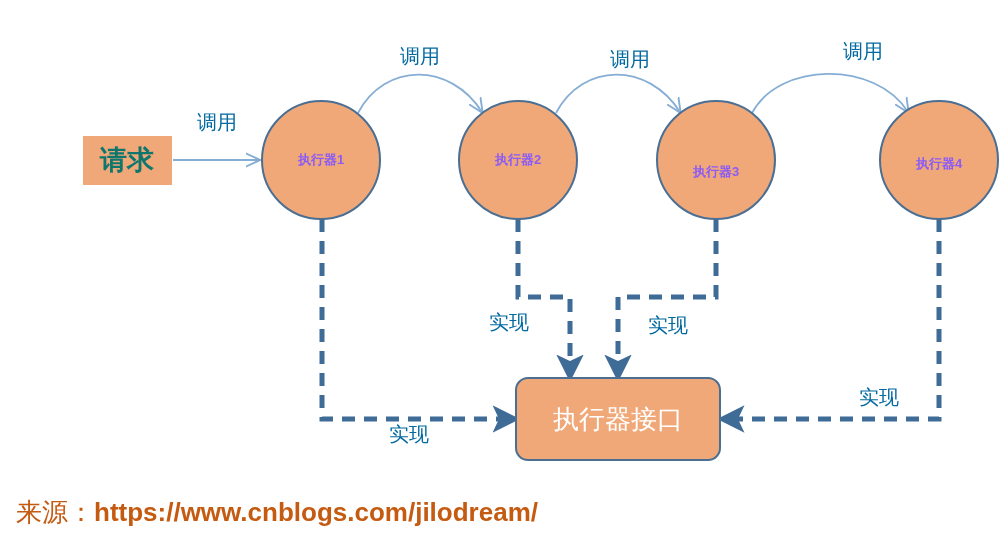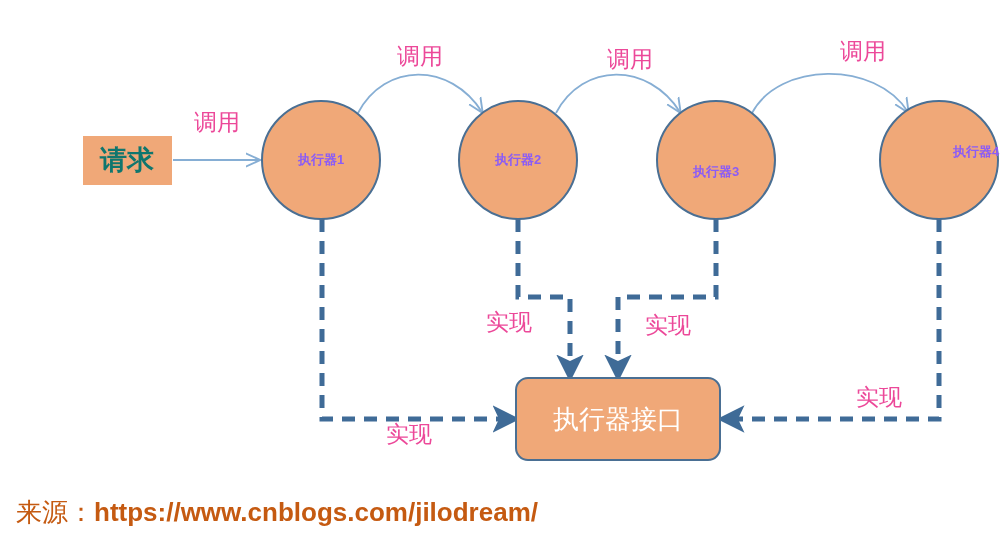--- a/index.html
+++ b/index.html
@@ -40,22 +40,22 @@
   .box-label {
     position: absolute;
     color: #ffffff;
     font-size: 26px;
     white-space: nowrap;
     transform: translate(-50%, -50%);
     pointer-events: none;
   }
   .edge-label {
     position: absolute;
-    color: #ec4899;
-    font-size: 23px;
+    color: #0369a1;
+    font-size: 20px;
     white-space: nowrap;
     transform: translate(-50%, -50%);
     pointer-events: none;
   }
   .source-line {
     position: absolute;
     left: 16px;
     top: 495px;
     font-size: 26px;
     color: #c55a11;
@@ -103,21 +103,21 @@
     <circle cx="518" cy="160" r="59" fill="#f0a878" stroke="#4a6f93" stroke-width="2"></circle>
     <circle cx="716" cy="160" r="59" fill="#f0a878" stroke="#4a6f93" stroke-width="2"></circle>
     <circle cx="939" cy="160" r="59" fill="#f0a878" stroke="#4a6f93" stroke-width="2"></circle>
   </svg>
 
   <div class="edge-label" style="left:127px; top:160px; font-size:27px; color:#0f766e;font-weight:bold;">请求</div>
 
   <div class="node-label" style="left:321px; top:160px;">执行器1</div>
   <div class="node-label" style="left:518px; top:160px;">执行器2</div>
   <div class="node-label" style="left:716px; top:172px;">执行器3</div>
-  <div class="node-label" style="left:939px; top:152px;margin-left:37px;">执行器4</div>
+  <div class="node-label" style="left:939px; top:164px;">执行器4</div>
 
   <div class="box-label" style="left:618px; top:419px;">执行器接口</div>
 
   <div class="edge-label" style="left:217px; top:122px;">调用</div>
   <div class="edge-label" style="left:420px; top:56px;">调用</div>
   <div class="edge-label" style="left:630px; top:59px;">调用</div>
   <div class="edge-label" style="left:863px; top:51px;">调用</div>
 
   <div class="edge-label" style="left:509px; top:322px;">实现</div>
   <div class="edge-label" style="left:668px; top:325px;">实现</div>

